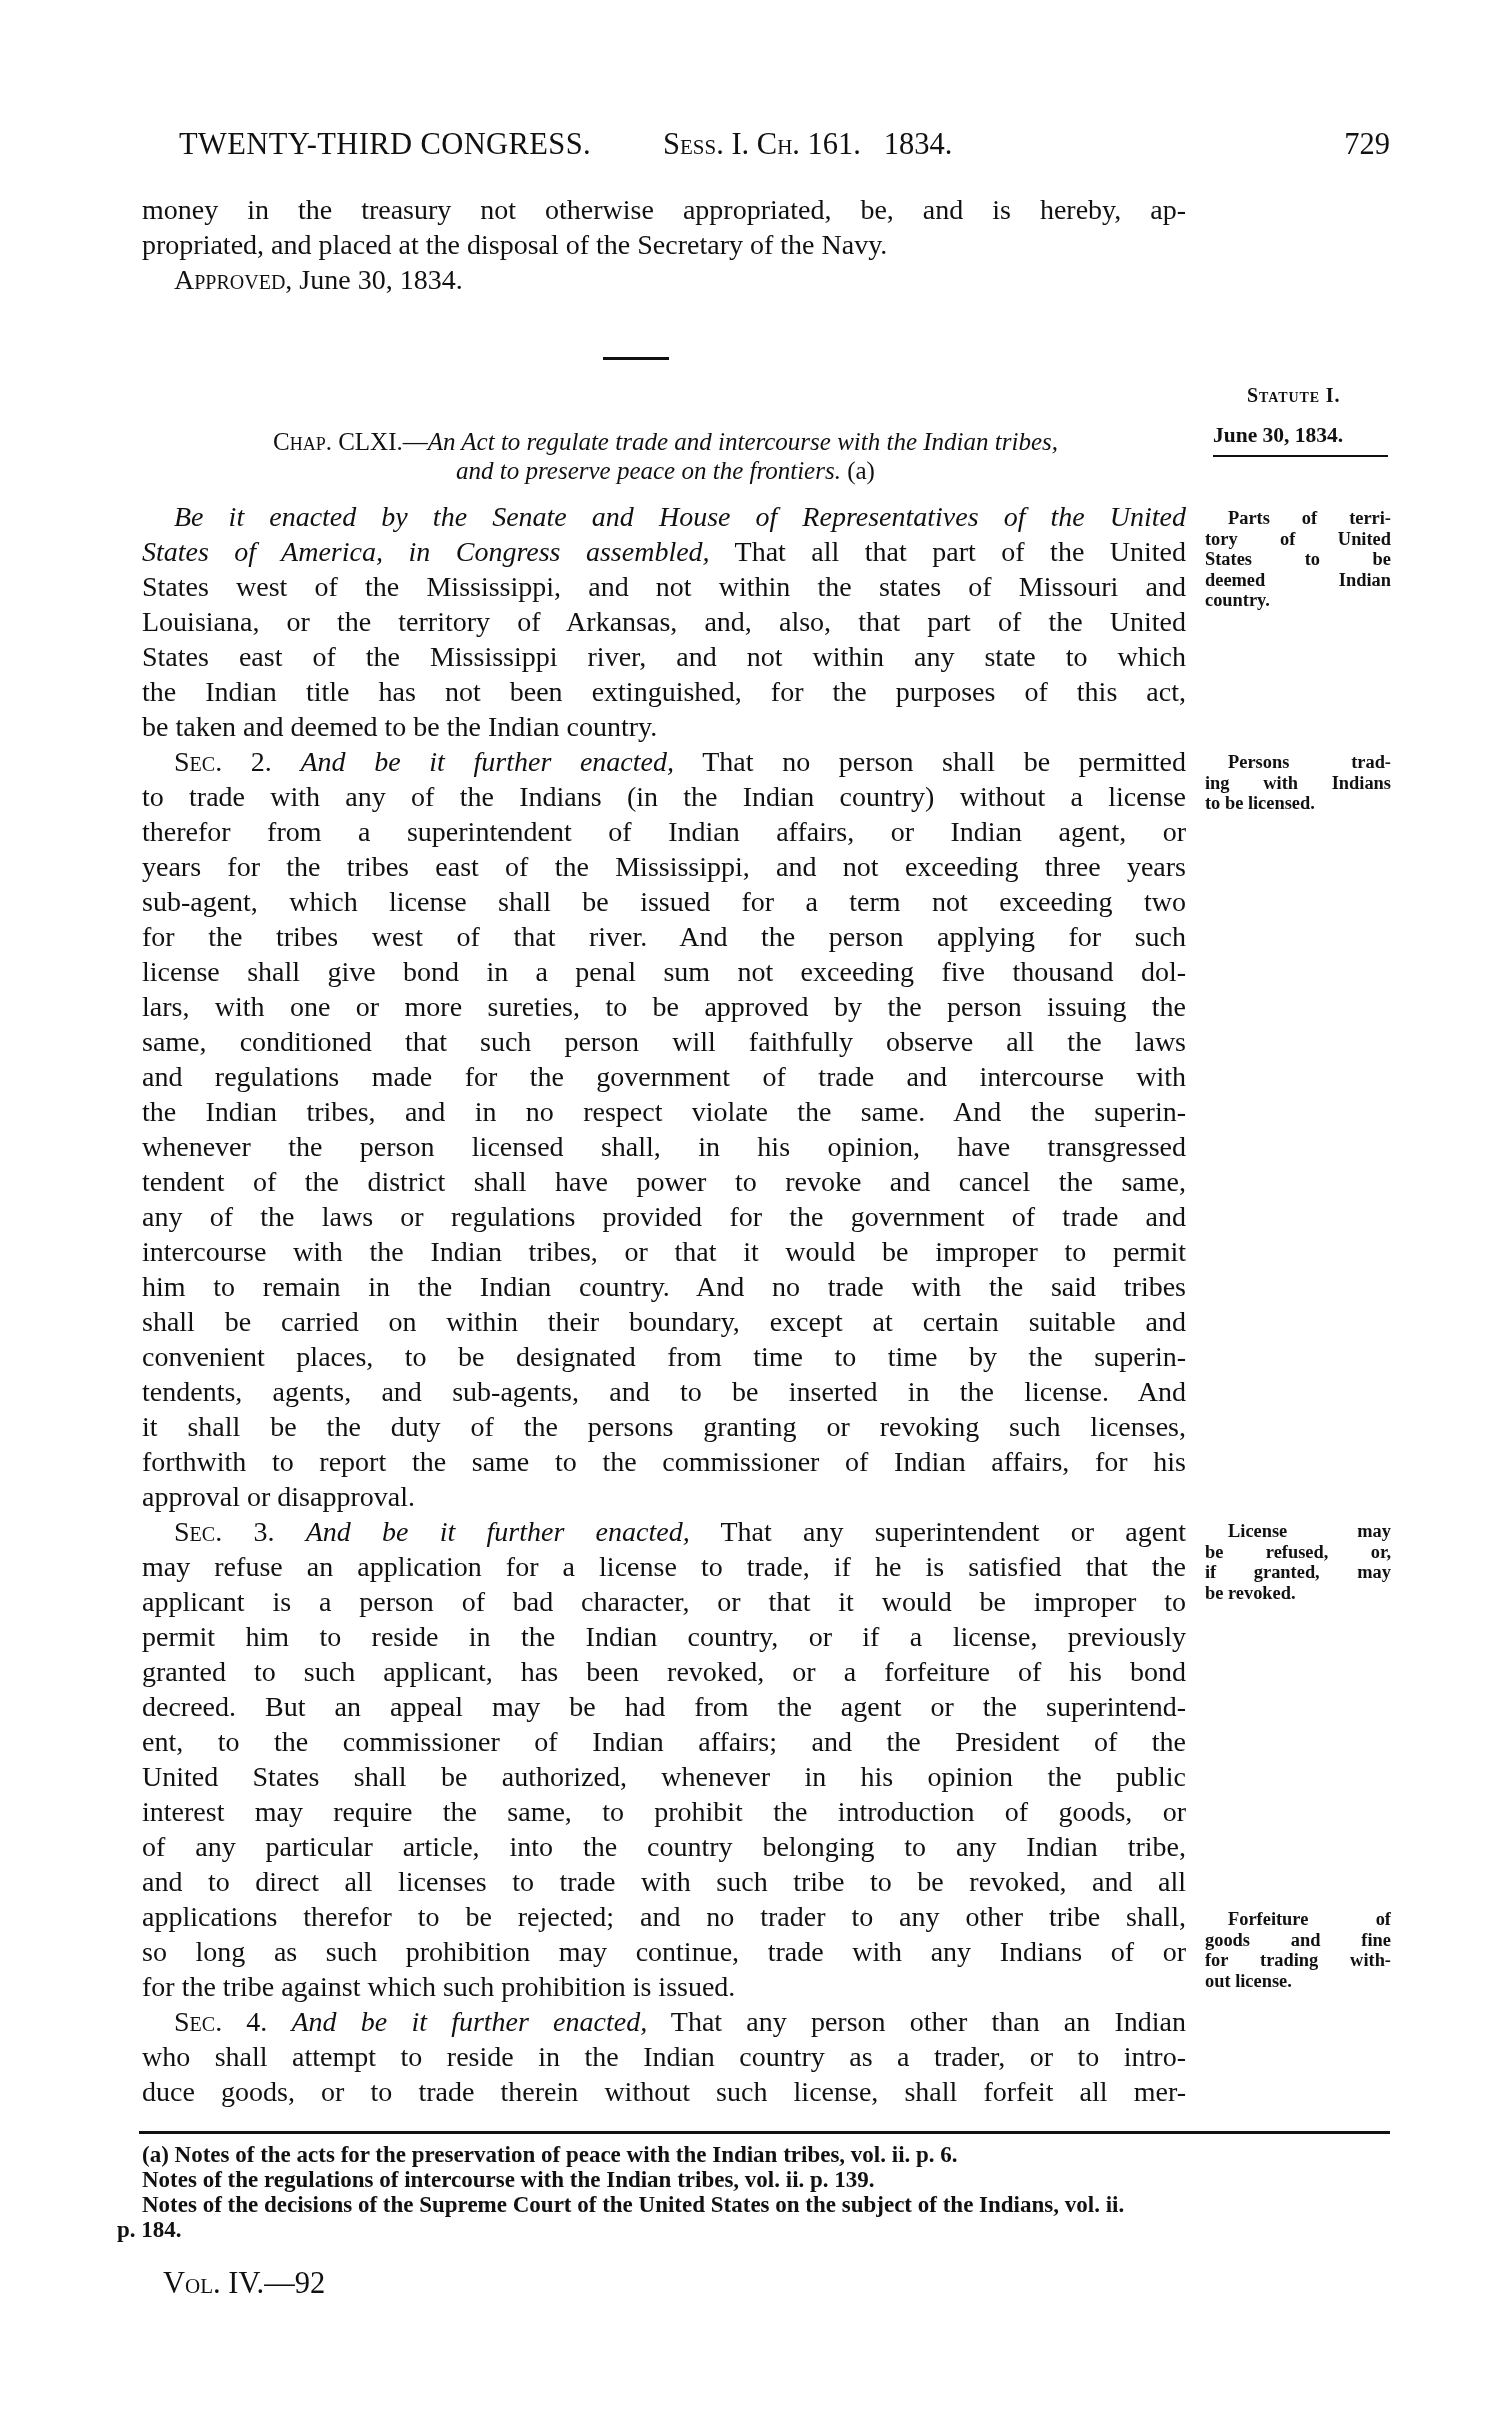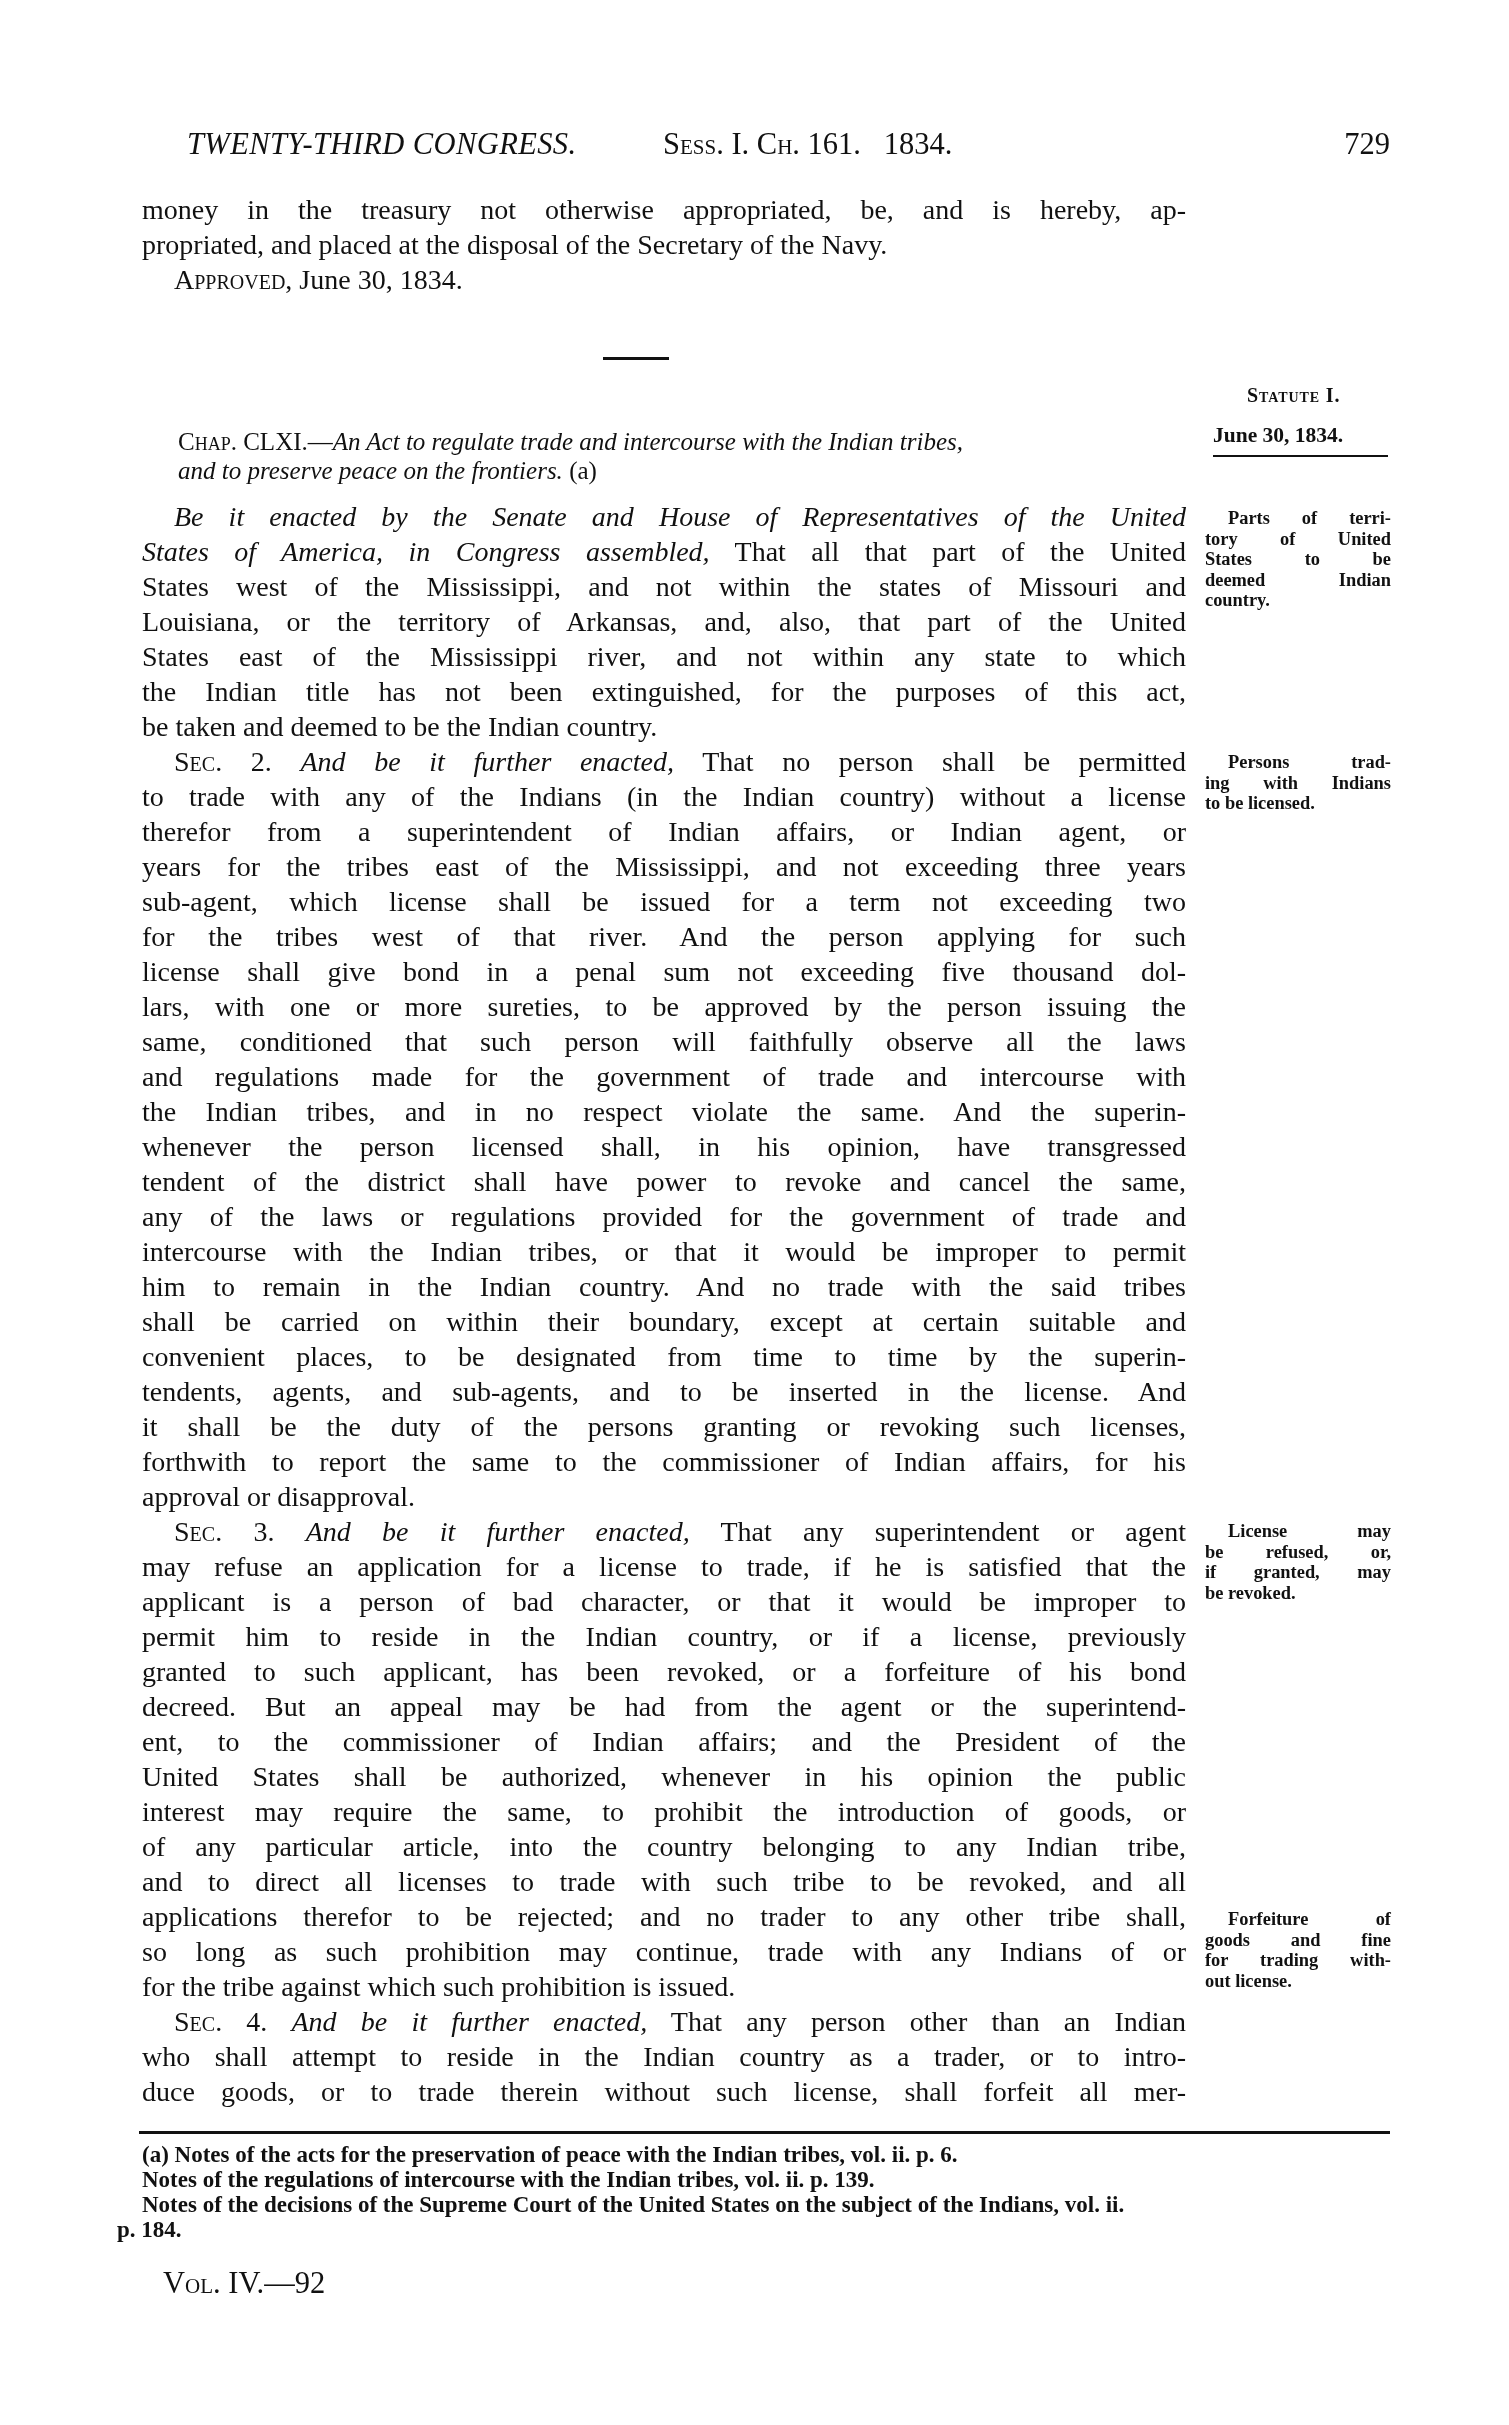--- a/index.html
+++ b/index.html
@@ -1,32 +1,32 @@
 <!DOCTYPE html>
 <html style="font-size:14.4px"><head>
 <meta charset="utf-8">
 <style>
   html, body { margin:0; padding:0; background:#ffffff; }
   body { width:1510px; height:2426px; position:relative; overflow:hidden;
          font-family:"Liberation Serif","DejaVu Serif",serif; color:#111; }
   .abs { position:absolute; }
   .running-head { left:179px; top:127px; width:1220px; height:39px; font-size:30.5px; }
-  .running-head .congress { position:absolute; left:8px; top:0; letter-spacing:0.4px;font-style:italic; }
+  .running-head .congress { position:absolute; left:0; top:0; letter-spacing:0.4px; }
   .running-head .sess { position:absolute; left:484px; top:0; }
   .running-head .pg { position:absolute; right:9px; top:0; }
   .sc { font-variant:small-caps; }
   .body-col { left:142px; width:1044px; }
   .line { height:35px; line-height:35px; font-size:28px; text-align:justify; text-align-last:justify; white-space:nowrap; }
   .line.last { text-align-last:left; }
   .line.indent { padding-left:32px; }
   .rule-short { left:603px; top:357px; width:66px; height:2.7px; background:#111; }
   .statute { left:1247px; top:384px; font-size:20px; font-weight:bold; letter-spacing:0.9px;text-align:center; }
   .statute-date { left:1213px; top:423px; font-size:21.5px; font-weight:bold; }
   .statute-underline { left:1213px; top:455px; width:175px; height:1.8px; background:#111; }
-  .chap { left:178px; top:427px; width:1023px; font-size:25px; line-height:29px; }
+  .chap { left:154px; top:427px; width:1023px; font-size:25px; line-height:29px; text-align:center; }
   .chap i { font-style:italic; }
   .margin-note { left:1205px; width:186px; font-size:18.4px; line-height:20.6px; font-weight:bold; text-align:justify; }
   .margin-note .ml { display:block; text-align:justify; text-align-last:justify; white-space:nowrap; }
   .margin-note .ml.first { padding-left:23px; }
   .margin-note .ml.last { text-align-last:left; }
   .foot-rule { left:139px; top:2131px; width:1251px; height:2.7px; background:#111; }
   .footnotes { left:117px; top:2142px; width:1292px; font-size:23px; line-height:25px; font-weight:bold; }
   .footnotes .fn { display:block; white-space:nowrap; }
   .footnotes .fn.ind { padding-left:25px; }
   .vol { left:163px; top:2266px; font-size:30.5px; }

